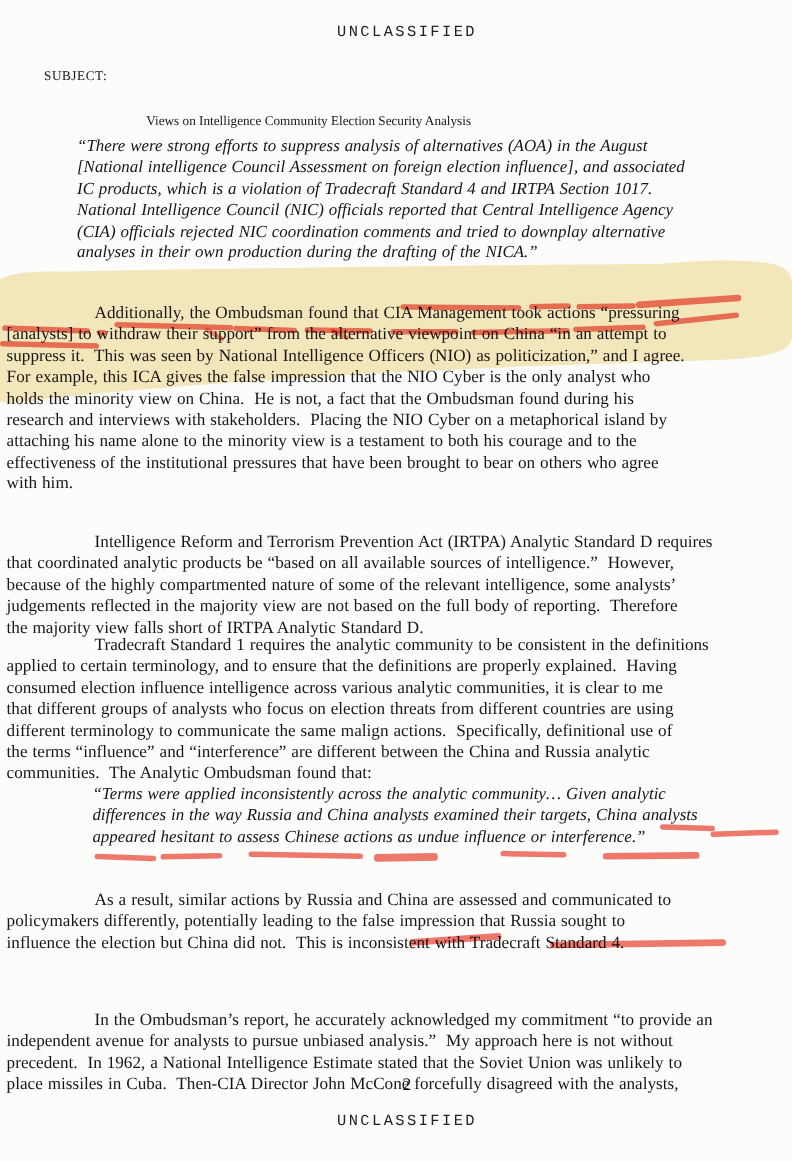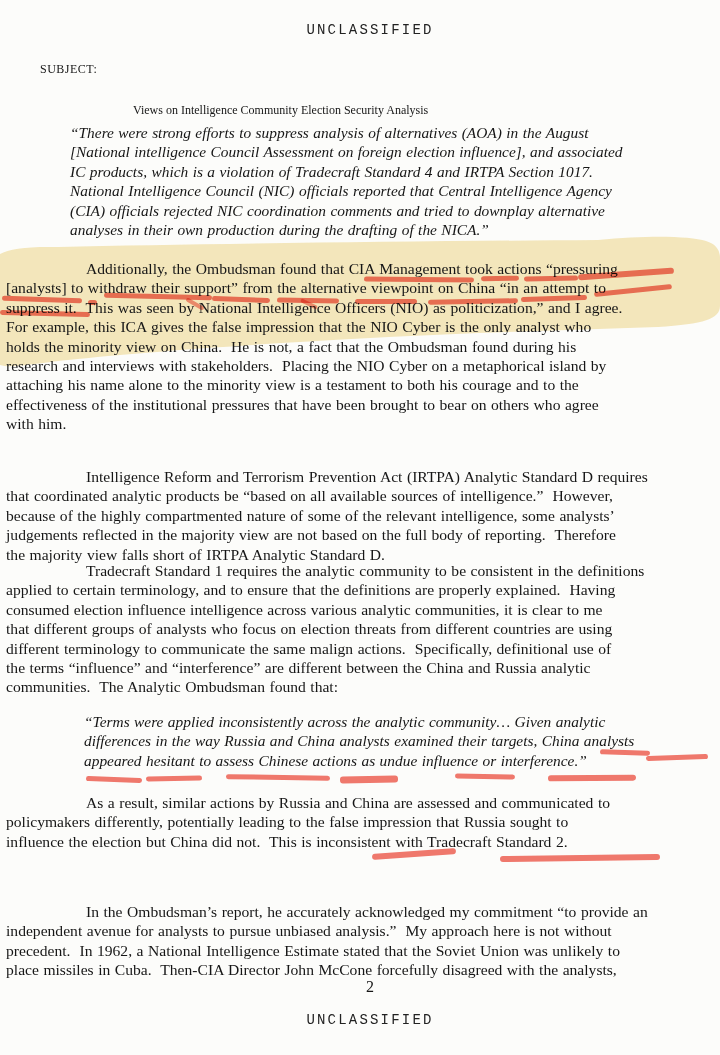--- a/index.html
+++ b/index.html
@@ -12,21 +12,21 @@
   .mono{
     font-family:"Liberation Mono","DejaVu Sans Mono",monospace;
     font-size:14px;letter-spacing:2.2px;color:#222;
   }
   .center{position:absolute;left:0;width:740px;text-align:center;}
   .para{
     position:absolute;left:6px;width:714px;
     font-size:15.6px;line-height:19.4px;white-space:pre;
     word-spacing:0.6px;
   }
-  .indent{text-indent:80px;}
+  .indent{text-indent:80px;margin-top:16px;}
   .quote{left:70px;width:644px;font-size:15.4px;font-style:italic;}
   .quote2{left:84px;width:636px;font-size:15.4px;font-style:italic;}
   .subject-row{position:absolute;top:62px;left:40px;font-size:12px;}
   .subject-row .subj-label{letter-spacing:0.5px;}
   .subject-row .subj-text{position:absolute;left:93px;top:0;width:560px;white-space:pre;margin-top:41px;}
   #highlight-layer{position:absolute;left:0;top:0;z-index:1;mix-blend-mode:multiply;opacity:.95;pointer-events:none;}
   .textlayer{z-index:2;}
   .mk{
     position:absolute;height:5px;border-radius:3px;
     background:var(--red,#ee5345);opacity:.78;z-index:3;
@@ -89,21 +89,21 @@
 different terminology to communicate the same malign actions.  Specifically, definitional use of
 the terms “influence” and “interference” are different between the China and Russia analytic
 communities.  The Analytic Ombudsman found that:</div>
 
 <div class="para quote2 textlayer" style="top:712px">“Terms were applied inconsistently across the analytic community… Given analytic
 differences in the way Russia and China analysts examined their targets, China analysts
 appeared hesitant to assess Chinese actions as undue influence or interference.”</div>
 
 <div class="para indent textlayer" style="top:793px">As a result, similar actions by Russia and China are assessed and communicated to
 policymakers differently, potentially leading to the false impression that Russia sought to
-influence the election but China did not.  This is inconsistent with Tradecraft Standard 2.</div>
+influence the election but China did not.  This is inconsistent with Tradecraft Standard 4.</div>
 
 <div class="para indent textlayer" style="top:902px">In the Ombudsman’s report, he accurately acknowledged my commitment “to provide an
 independent avenue for analysts to pursue unbiased analysis.”  My approach here is not without
 precedent.  In 1962, a National Intelligence Estimate stated that the Soviet Union was unlikely to
 place missiles in Cuba.  Then-CIA Director John McCone forcefully disagreed with the analysts,</div>
 
 <div class="center textlayer" style="top:978px;font-size:16px">2</div>
 
 <div class="mono center textlayer" style="top:1012px">UNCLASSIFIED</div>
 

